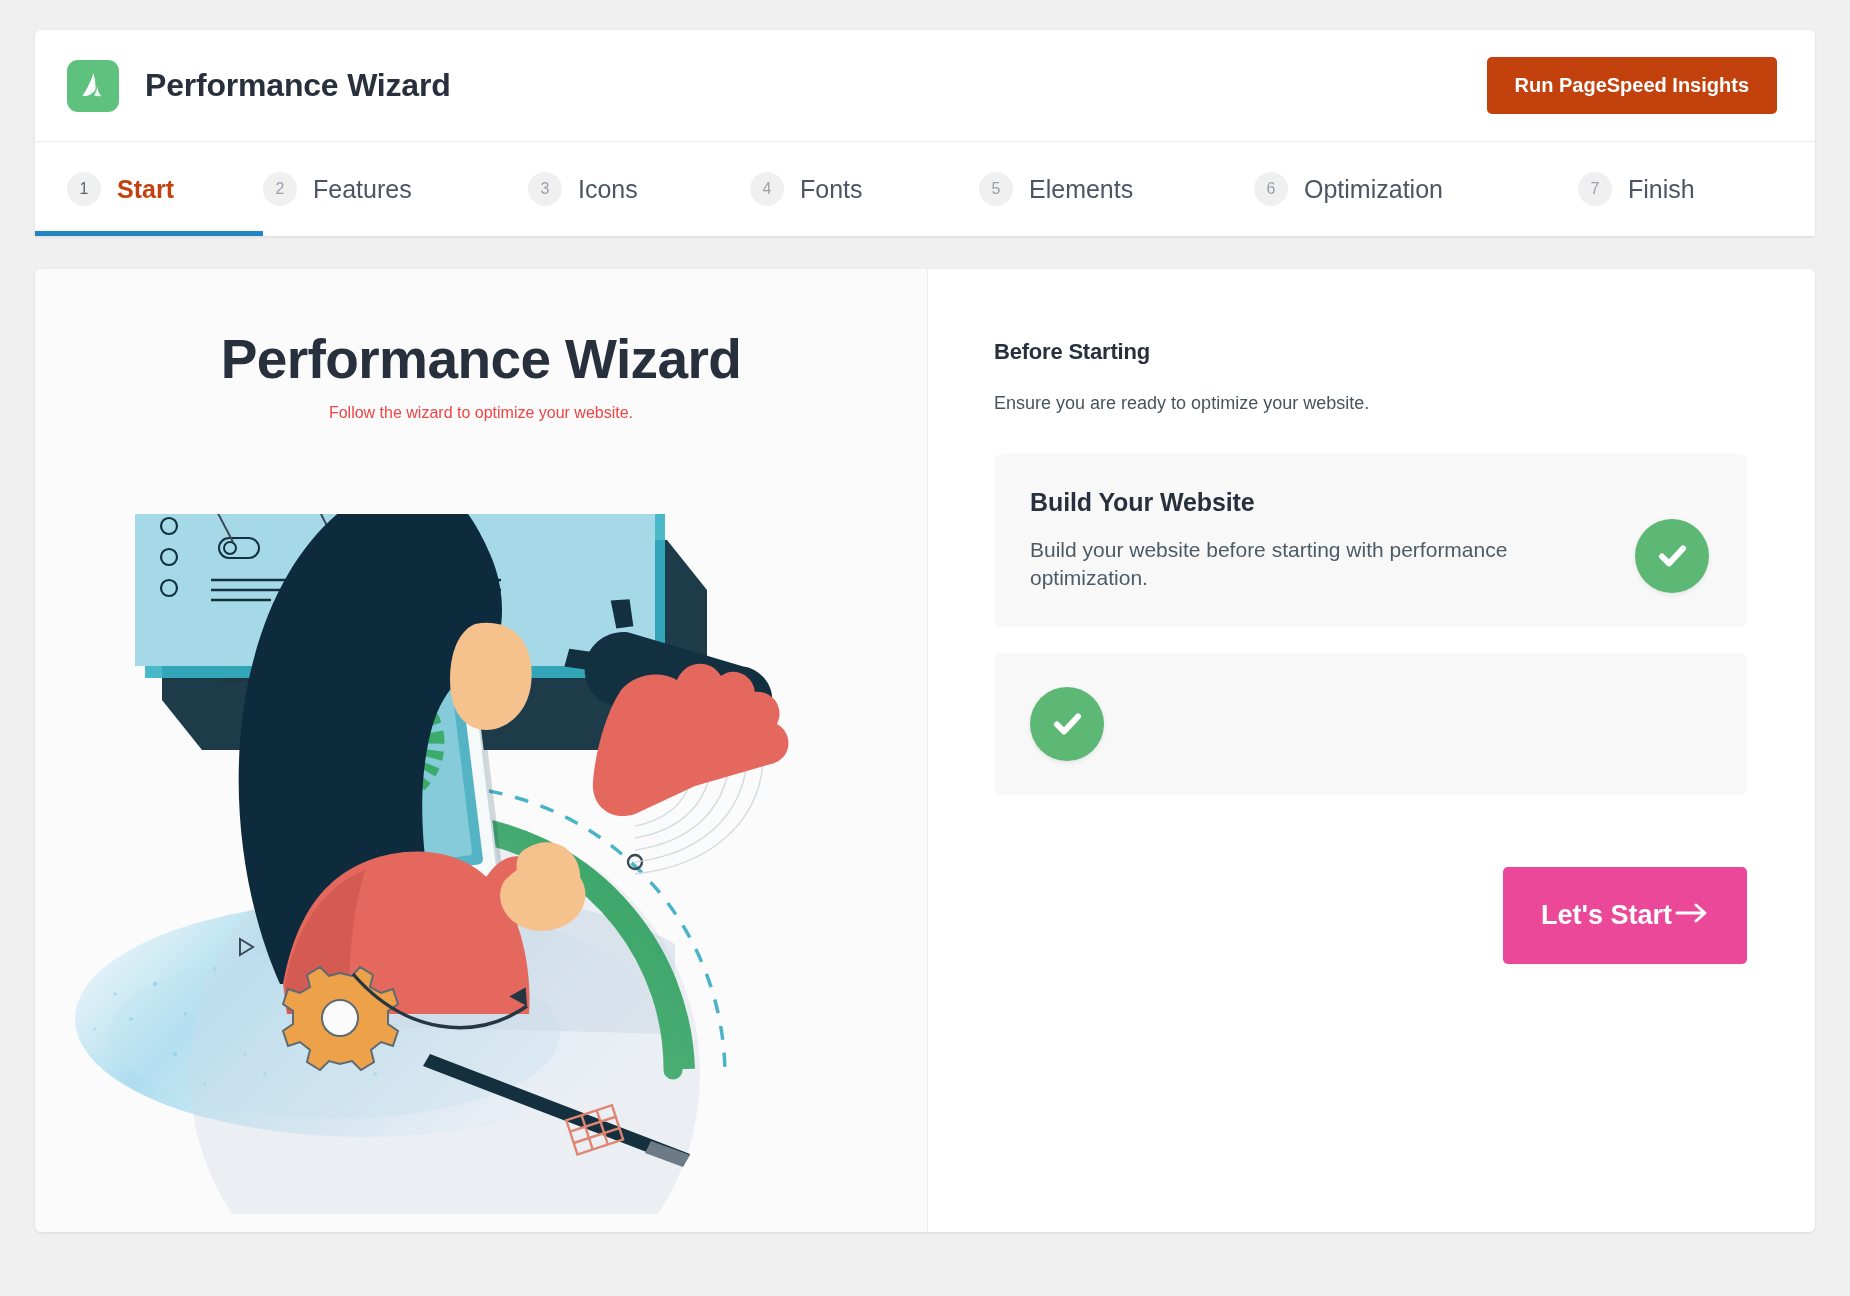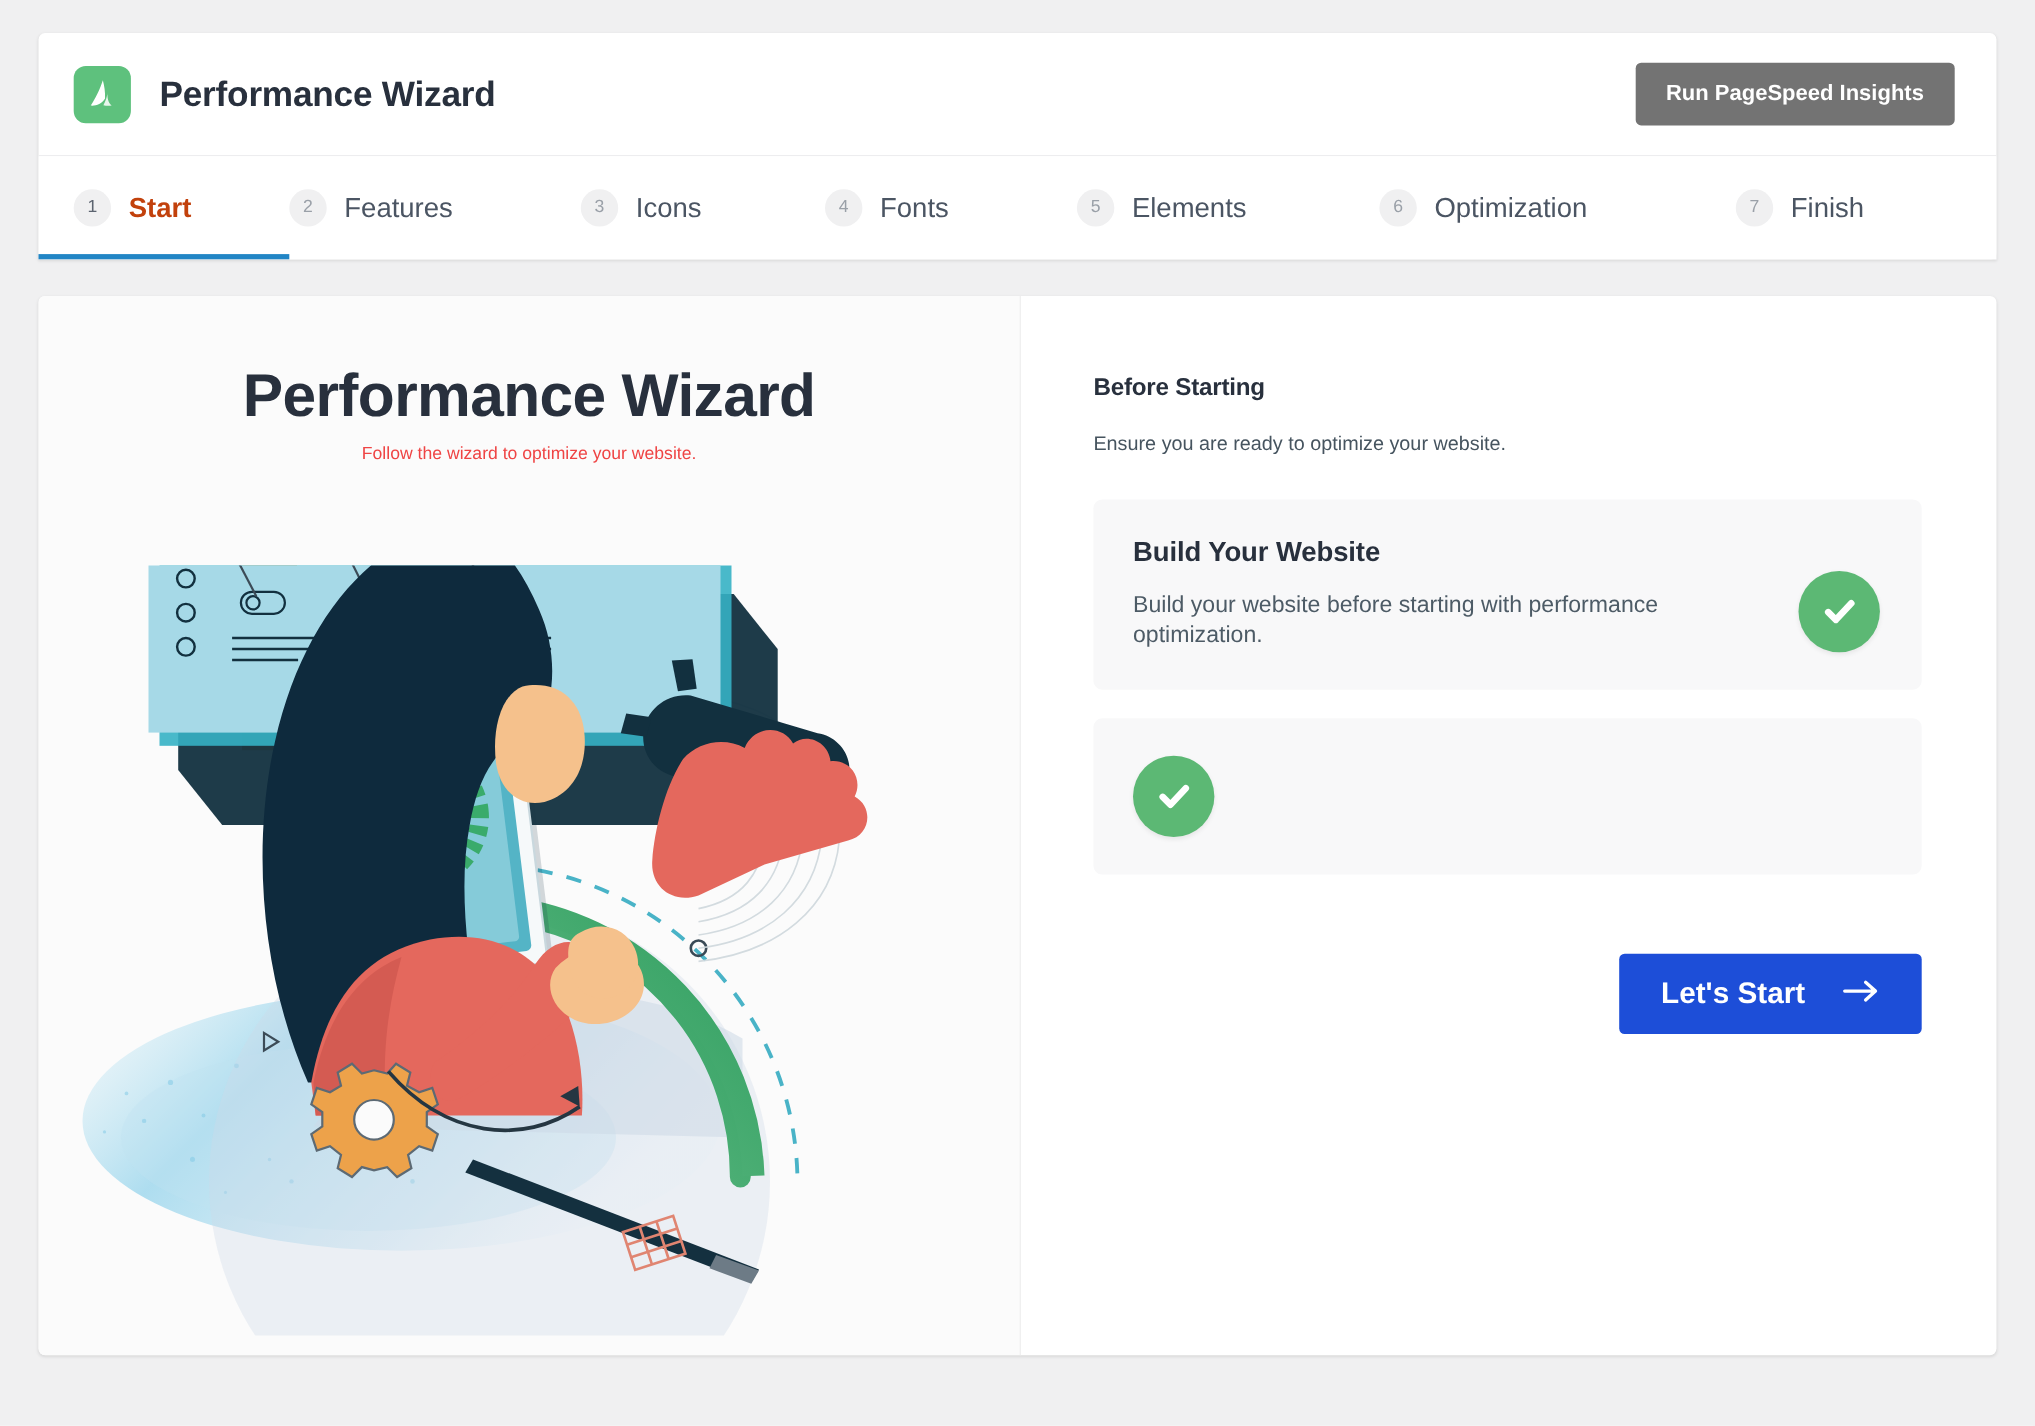--- a/index.html
+++ b/index.html
@@ -50,21 +50,21 @@
   }
   .logo-box svg { display: block; }
   .brand-title {
     font-size: 32px;
     font-weight: bold;
     color: #28303d;
     letter-spacing: -0.2px;
     white-space: nowrap;
   }
   .pagespeed-btn {
-    background: #737373;
+    background: #c2410c;
     color: #ffffff;
     font-size: 20px;
     font-weight: bold;
     border: none;
     border-radius: 5px;
     padding: 17px 28px;
     cursor: pointer;
     font-family: "Liberation Sans", sans-serif;
     white-space: nowrap;
   }
@@ -228,32 +228,32 @@
     flex: none;
     box-shadow: 0 2px 5px rgba(0,0,0,0.08);
   }
 
   .start-row {
     display: flex;
     justify-content: flex-end;
     margin-top: 72px;
   }
   .start-btn {
-    background: #1d4ed8;
+    background: #ec4899;
     color: #fff;
     border: none;
     border-radius: 5px;
-    padding: 21px 38px;
+    padding: 33px 38px;
     font-size: 27px;
     font-weight: bold;
     font-family: "Liberation Sans", sans-serif;
     cursor: pointer;
     display: flex;
     align-items: center;
-    gap: 34px;
+    gap: 3px;
     white-space: nowrap;
   }
   .arrow-ico { display: block; }
 </style>
 </head>
 <body>
 
 <div class="page">
 
   <div class="header-card">

